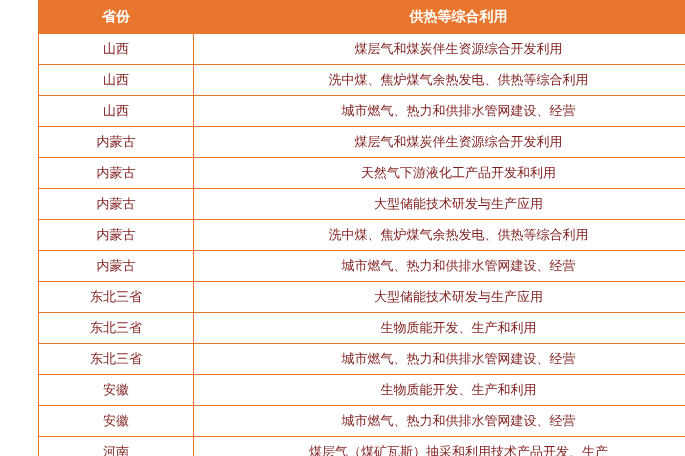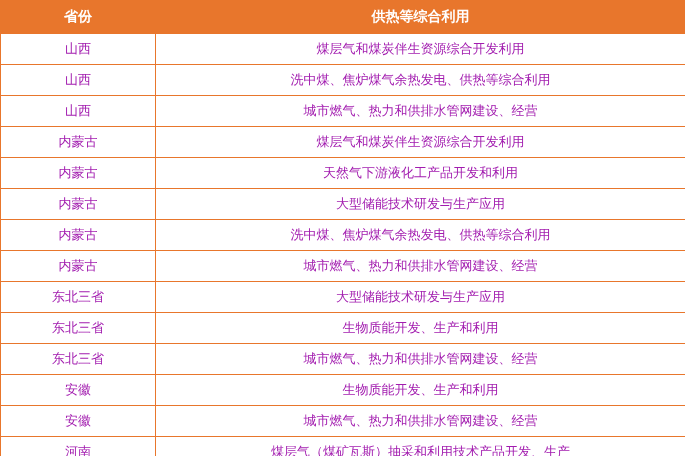--- a/index.html
+++ b/index.html
@@ -11,33 +11,34 @@
     width: 685px;
     height: 456px;
     font-family: "Liberation Sans", sans-serif;
     overflow: hidden;
   }
   .table-wrap {
     width: 565px;
     height: 456px;
     box-sizing: border-box;
     padding: 0;
+    margin-left: 38px;
   }
   table.data-table {
     border-collapse: collapse;
     width: 685px;
     table-layout: fixed;
   }
   table.data-table th,
   table.data-table td {
     border: 1px solid #e8762c;
     text-align: center;
     vertical-align: middle;
     font-size: 13px;
-    color: #a21caf;
+    color: #7f1d1d;
     height: 30px;
     padding: 0 2px;
     white-space: nowrap;
     overflow: hidden;
   }
   table.data-table th {
     background: #e8762c;
     color: #ffffff;
     font-weight: bold;
     font-size: 14px;

